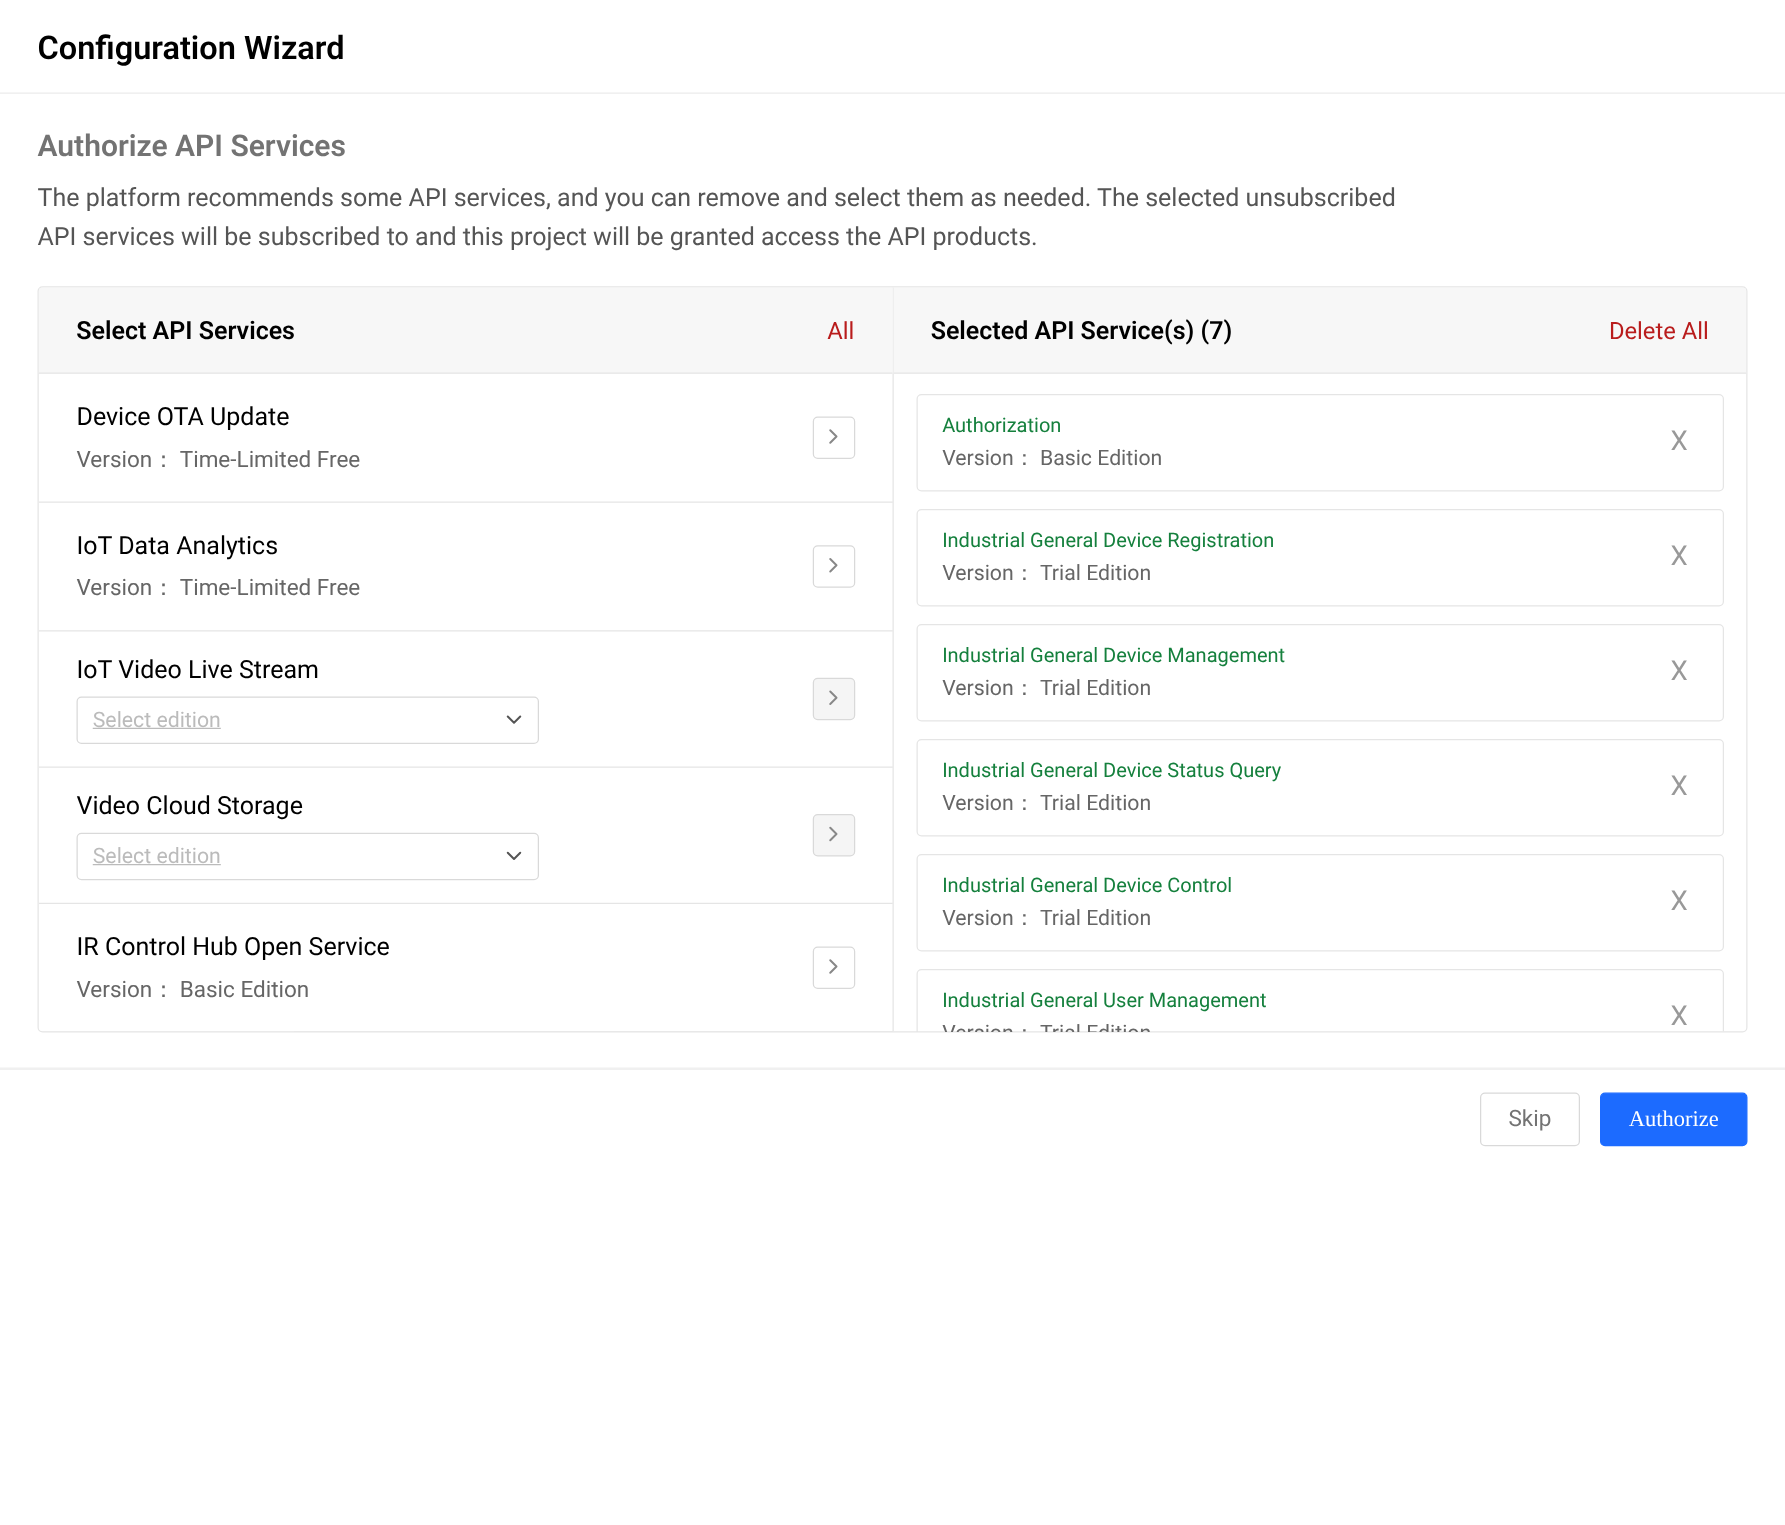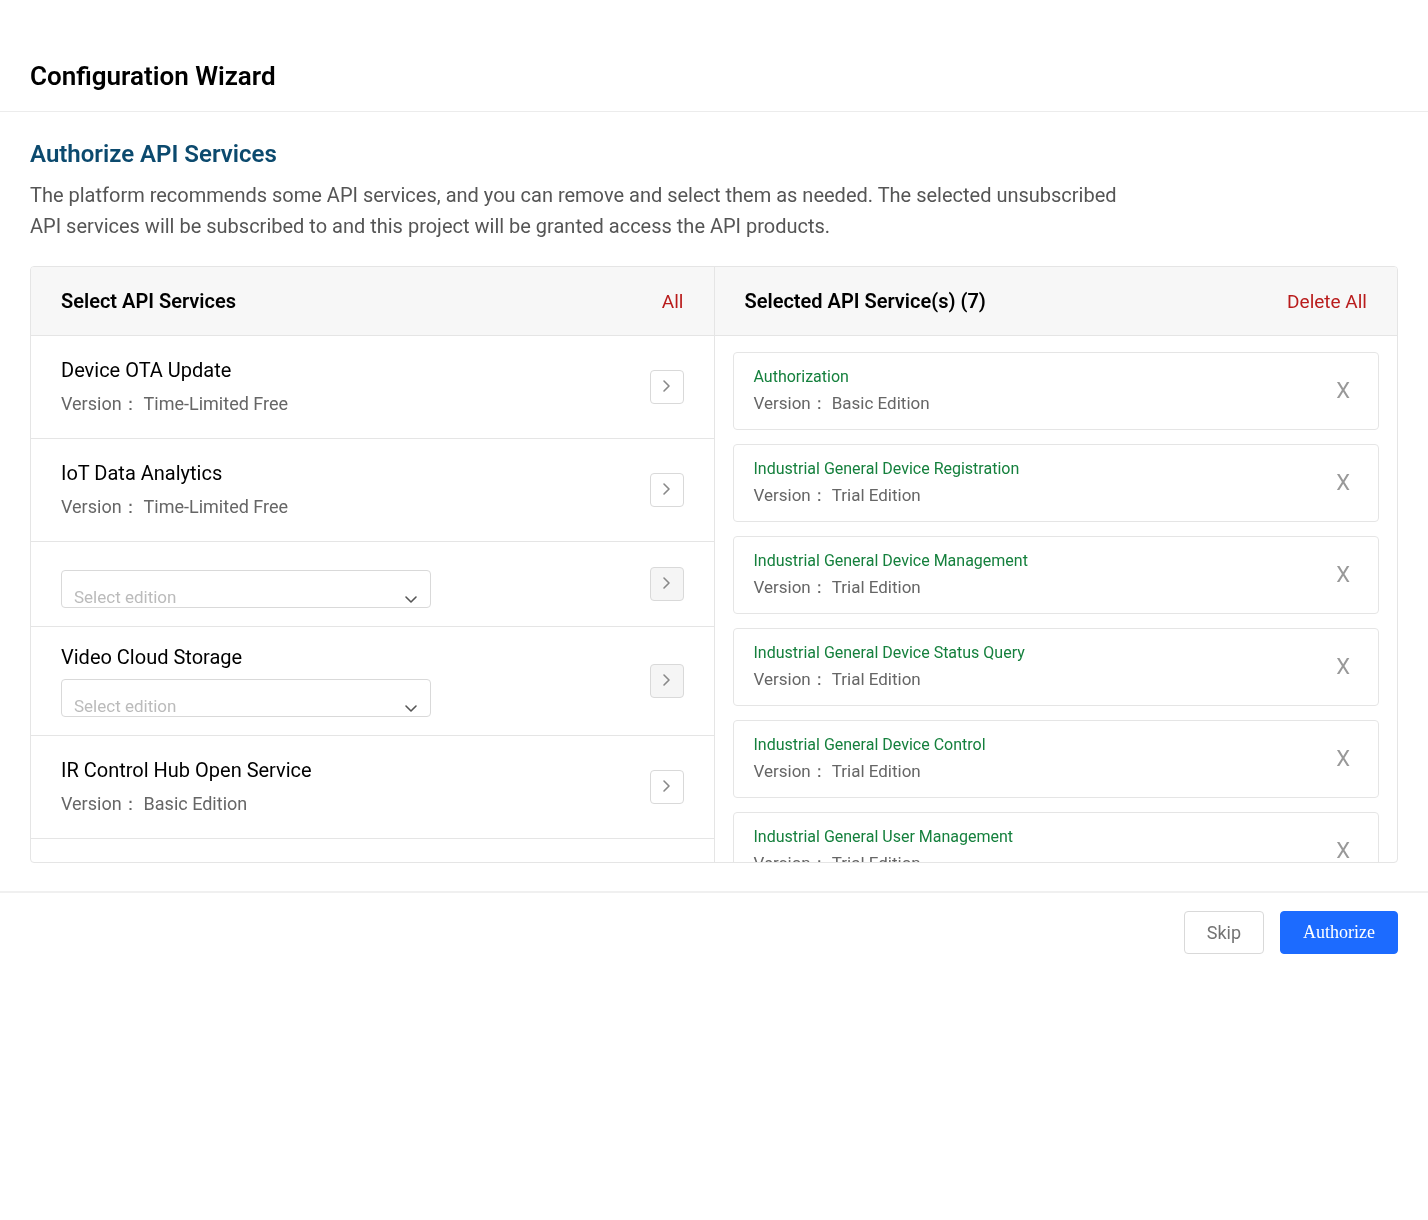--- a/index.html
+++ b/index.html
@@ -7,34 +7,33 @@
       font-family: -apple-system, BlinkMacSystemFont, "Segoe UI", Roboto, "Helvetica Neue", Arial, sans-serif;
       background: #fff;
       color: #1a1a1a;
       width: 1428px;
     }
     .page-title {
       font-size: 26px;
       font-weight: 600;
       padding: 24px 30px 20px 30px;
       color: #000;
-      margin-top: 37px;
     }
     .hr-top {
       border: none;
       border-top: 1px solid #ececec;
       margin: 0;
     }
     .content {
       padding: 28px 30px 0 30px;
     }
     .section-heading {
       font-size: 24px;
       font-weight: 600;
-      color: #0c4a6e;
+      color: #737373;
       margin-bottom: 12px;
     }
     .section-desc {
       font-size: 20px;
       color: #555;
       line-height: 1.55;
       margin-bottom: 24px;
       max-width: 1100px;
     }
     .transfer {
@@ -120,23 +119,24 @@
     .select-box {
       width: 370px;
       height: 38px;
       border: 1px solid #d9d9d9;
       border-radius: 4px;
       background: #fff;
       padding: 0 12px;
       font-size: 17px;
       color: #bbb;
       display: flex;
-      align-items: flex-end;
+      align-items: center;
       justify-content: space-between;
       cursor: pointer;
+      text-decoration: underline;
     }
     .select-text { color: #bbb; }
     .chevron {
       width: 14px;
       height: 14px;
       display: inline-flex;
       align-items: center;
       justify-content: center;
     }
     .chevron svg { display: block; }
@@ -253,20 +253,21 @@
               <div class="item-meta"><span class="item-meta-label">Version</span><span class="item-meta-value">Time-Limited Free</span></div>
             </div>
             <button class="move-btn">
               <span><svg width="10" height="14" viewBox="0 0 10 14">
                   <path d="M2 2 L7 7 L2 12" stroke="#888" stroke-width="1.6" fill="none" stroke-linecap="round" stroke-linejoin="round"></path>
                 </svg></span>
             </button>
           </div>
           <div class="list-item tight">
             <div class="item-body">
+              <div class="item-title">IoT Video Live Stream</div>
               <div class="item-select-row">
                 <div class="select-box">
                   <span class="select-text">Select edition</span>
                   <span class="chevron">
                     <svg width="14" height="10" viewBox="0 0 14 10">
                       <path d="M2 2 L7 7 L12 2" stroke="#555" stroke-width="1.6" fill="none" stroke-linecap="round" stroke-linejoin="round"></path>
                     </svg>
                   </span>
                 </div>
               </div>

